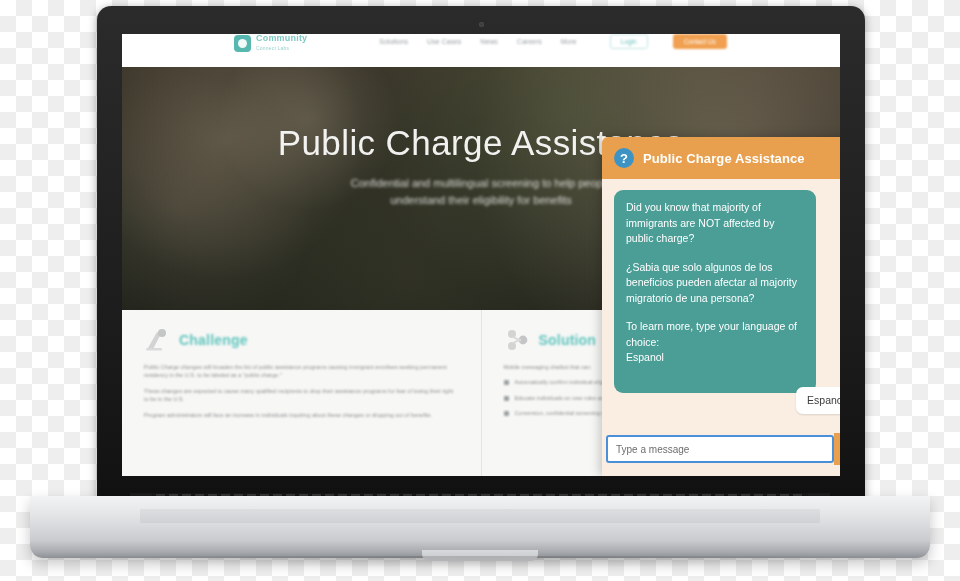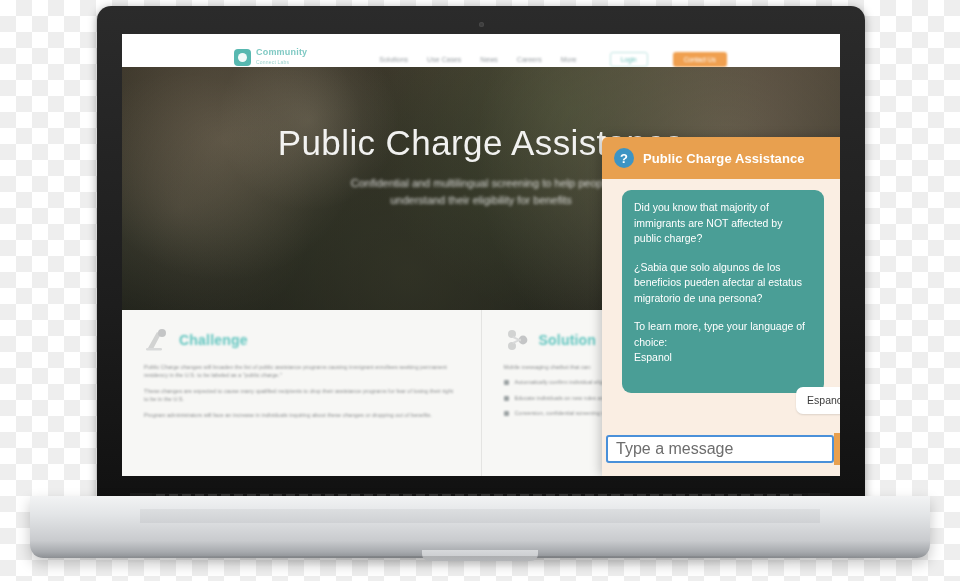--- a/index.html
+++ b/index.html
@@ -70,21 +70,21 @@
     border-radius:0 0 7px 7px;
   }
   #base-shadow{
     position:absolute;left:40px;top:556px;width:880px;height:12px;
     background:radial-gradient(ellipse at 50% 0%,rgba(0,0,0,.16),rgba(0,0,0,0) 72%);
   }
   
   .site{position:absolute;left:0;top:0;width:718px;height:442px;background:#fff;}
   .nav{
     position:absolute;left:0;top:0;width:718px;height:33px;background:#ffffff;
-    display:flex;align-items:flex-end;
+    display:flex;align-items:flex-start;
   }
   .logo{display:flex;align-items:center;gap:5px;margin-left:112px;}
   .logo-mark{
     width:17px;height:17px;border-radius:4px;background:#57b8b0;
     position:relative;flex:none;
   }
   .logo-mark:after{
     content:"";position:absolute;left:4px;top:4px;width:9px;height:9px;
     border-radius:50%;background:#ffffff;opacity:.92;
   }
@@ -169,21 +169,21 @@
     color:#ffffff;font-size:13px;font-weight:bold;line-height:1;
   }
   .chat-title{
     margin-left:9px;color:#ffffff;font-size:13px;font-weight:bold;letter-spacing:.1px;
     flex:1;white-space:nowrap;
   }
   .chat-close{
     color:#ffffff;font-size:15px;font-weight:bold;line-height:1;cursor:pointer;
     padding:2px 2px 2px 6px;
   }
-  .chat-body{flex:1;padding:11px 12px 0 20px;overflow:hidden;position:relative;}
+  .chat-body{flex:1;padding:11px 12px 0 12px;overflow:hidden;position:relative;}
   .bubble-bot{
     background:#4a9e96;color:#ffffff;border-radius:9px;
     padding:10px 12px 11px 12px;font-size:10.5px;line-height:15.5px;
     max-width:178px;
   }
   .bubble-bot p{margin:0 0 13px 0;}
   .bubble-bot p:last-child{margin-bottom:16px;}
   .bubble-bot .lang{display:block;}
   .bubble-user{
     position:absolute;right:12px;bottom:13px;
@@ -191,21 +191,21 @@
     padding:7px 11px;font-size:10.5px;line-height:13px;
     box-shadow:0 1px 2px rgba(0,0,0,.12);
   }
   .chat-footer{
     flex:none;height:44px;display:flex;align-items:center;
     padding:0 0 5px 0;position:relative;
   }
   .chat-input{
     flex:1;height:28px;margin-left:4px;
     border:2px solid #4a90d9;border-radius:3px;background:#ffffff;
-    font-family:"Liberation Sans",sans-serif;font-size:16px;color:#555;
+    font-family:"Liberation Sans",sans-serif;font-size:10px;color:#555;
     padding:0 8px;outline:none;box-sizing:border-box;
   }
   .chat-input::placeholder{color:#6d6d6d;}
   .chat-send{
     width:34px;height:32px;background:#e8a04f;border:none;cursor:pointer;
     display:flex;align-items:center;justify-content:center;flex:none;
   }
 </style>
 </head>
 <body>
@@ -297,21 +297,21 @@
 
           <div class="chat-header">
             <div class="chat-avatar">?</div>
             <div class="chat-title">Public Charge Assistance</div>
             <div class="chat-close">✕</div>
           </div>
 
           <div class="chat-body">
             <div class="bubble-bot">
               <p>Did you know that majority of immigrants are NOT affected by public charge?</p>
-              <p>¿Sabia que solo algunos de los beneficios pueden afectar al estatus migratorio de una persona?</p>
+              <p>¿Sabia que solo algunos de los beneficios pueden afectar al majority migratorio de una persona?</p>
               <p>
                 <span>To learn more, type your language of choice:</span>
                 <span class="lang">Espanol</span>
               </p>
             </div>
             <div class="bubble-user">Espanol</div>
           </div>
 
           <div class="chat-footer">
             <input class="chat-input" type="text" placeholder="Type a message" style="">

